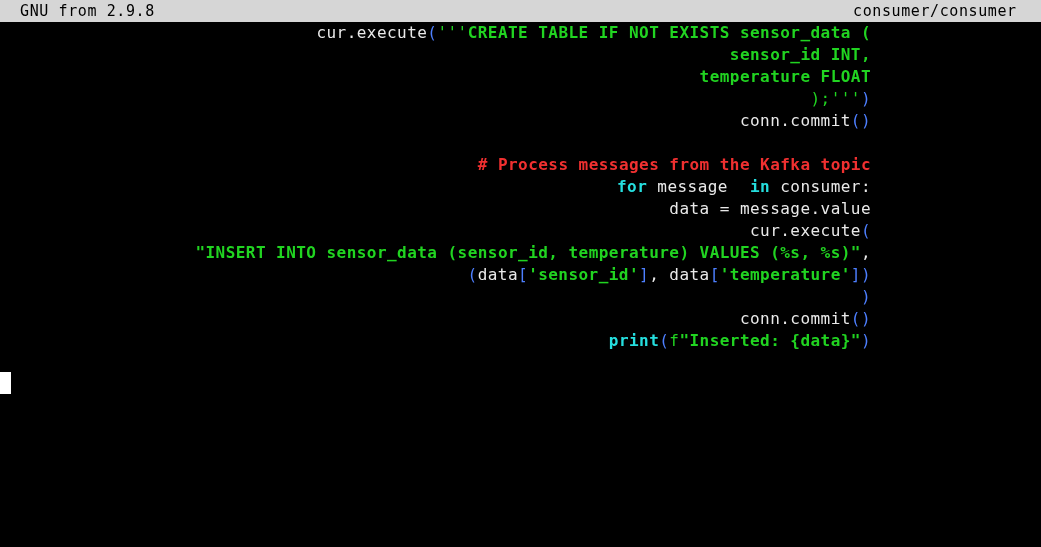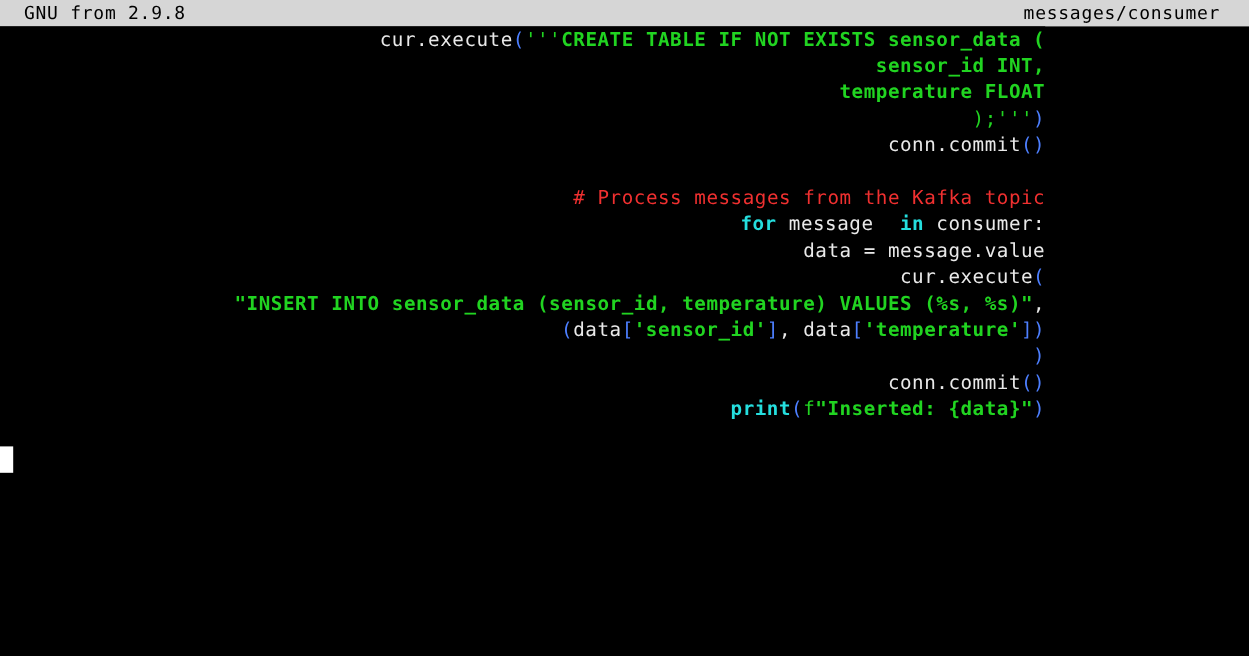--- a/index.html
+++ b/index.html
@@ -60,41 +60,41 @@
     height: 22px;
     white-space: pre;
     color: #e8e8e8;
   }
 
   
   .t-plain  { color: #e9e9e9; }
   .t-paren  { color: #4d7fff; }
   .t-str    { color: #21d421; font-weight: bold; }
   .t-strq   { color: #21d421; }
-  .t-cmt    { color: #f03030; font-weight: normal; }
+  .t-cmt    { color: #f03030; font-weight: bold; }
   .t-kw     { color: #25dede; font-weight: bold; margin-left: 12px; }
   .t-fpref  { color: #21d421; }
 
   
   #cursor {
     position: absolute;
     left: 0px;
     top: 372px;
     width: 11px;
     height: 22px;
     background: #ffffff;
   }
 </style>
 </head>
 <body>
 
 <div id="screen">
 
   <div id="titlebar">
     <span class="tb-version">GNU from 2.9.8</span>
-    <span class="tb-filename">messages/consumer</span>
+    <span class="tb-filename">consumer/consumer</span>
   </div>
 
   <div id="editor"><div class="line"><span class="t-plain">cur.execute</span><span class="t-paren">(</span><span class="t-strq">'''</span><span class="t-str">CREATE TABLE IF NOT EXISTS sensor_data (</span></div><div class="line"><span class="t-str">    sensor_id INT,</span></div><div class="line"><span class="t-str">    temperature FLOAT</span></div><div class="line"><span class="t-strq">);'''</span><span class="t-paren">)</span></div><div class="line"><span class="t-plain">conn.commit</span><span class="t-paren">()</span></div><div class="line">&nbsp;</div><div class="line"><span class="t-cmt"># Process messages from the Kafka topic</span></div><div class="line"><span class="t-kw">for</span><span class="t-plain"> message </span><span class="t-kw">in</span><span class="t-plain"> consumer:</span></div><div class="line"><span class="t-plain">    data = message.value</span></div><div class="line"><span class="t-plain">    cur.execute</span><span class="t-paren">(</span></div><div class="line"><span class="t-plain">        </span><span class="t-str">"INSERT INTO sensor_data (sensor_id, temperature) VALUES (%s, %s)"</span><span class="t-plain">,</span></div><div class="line"><span class="t-plain">        </span><span class="t-paren">(</span><span class="t-plain">data</span><span class="t-paren">[</span><span class="t-str">'sensor_id'</span><span class="t-paren">]</span><span class="t-plain">, </span><span class="t-plain">data</span><span class="t-paren">[</span><span class="t-str">'temperature'</span><span class="t-paren">])</span></div><div class="line"><span class="t-plain">    </span><span class="t-paren">)</span></div><div class="line"><span class="t-plain">    conn.commit</span><span class="t-paren">()</span></div><div class="line"><span class="t-plain">    </span><span class="t-kw">print</span><span class="t-paren">(</span><span class="t-fpref">f</span><span class="t-str">"Inserted: {data}"</span><span class="t-paren">)</span></div><div class="line">&nbsp;</div><div class="line">&nbsp;</div></div>
 
   <div id="cursor"></div>
 
 </div>
 
 </body></html>

